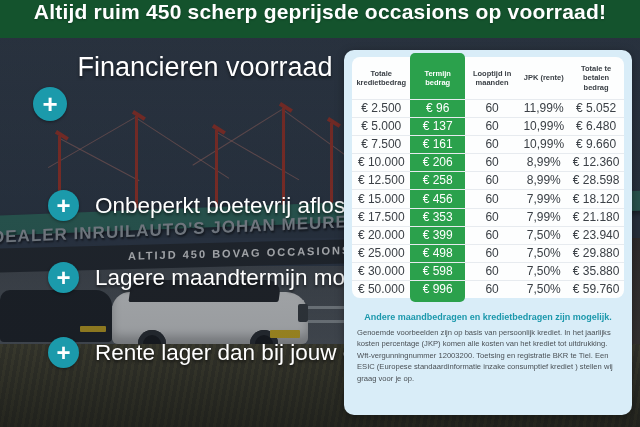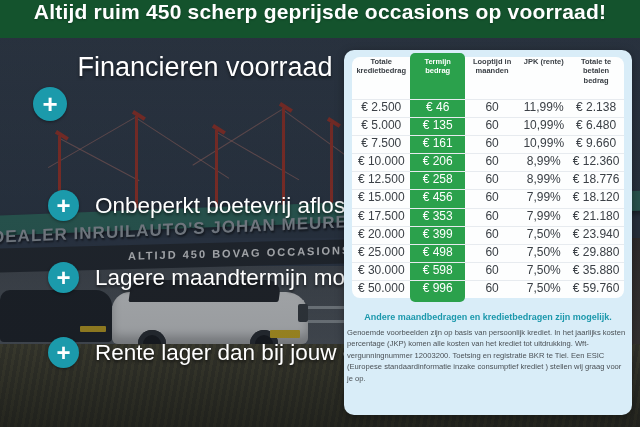--- a/index.html
+++ b/index.html
@@ -67,28 +67,28 @@
                text-shadow:0 2px 3px rgba(0,0,0,.6);white-space:nowrap;}
 
   
   .panel{position:absolute;left:344px;top:50px;width:288px;height:365px;background:#d9edf8;
          border-radius:10px;z-index:25;box-shadow:0 2px 8px rgba(0,0,0,.35);}
   .card{position:absolute;left:8px;top:7px;width:272px;height:241px;background:#fdfefe;
         border-radius:8px;}
   .green-col{position:absolute;left:21.5%;top:-4px;width:20%;height:calc(100% + 8px);
              background:#2ba14c;border-radius:5px;z-index:1;}
   .ftable{position:absolute;left:0;top:0;width:100%;height:100%;z-index:2;display:flex;flex-direction:column;}
-  .frow{display:flex;flex:1;border-top:1px solid #e7ebef;}
+  .frow{display:flex;align-items:center;flex:1;border-top:1px solid #e7ebef;}
   .frow.head{flex:0 0 42px;border-top:none;font-weight:bold;}
   .fcell{font-size:12px;color:#3b4046;text-align:center;line-height:1.25;padding:0 2px;box-sizing:border-box;}
   .c0{width:21.5%;} .c1{width:20%;color:#fff;} .c2{width:20%;} .c3{width:18%;} .c4{width:20.5%;}
   .frow.head .fcell{font-size:7.5px;}
   .frow.head .c1{color:#fff;}
 
-  .disc{position:absolute;left:0;top:256px;width:288px;box-sizing:border-box;padding:0 3px;}
+  .disc{position:absolute;left:0;top:256px;width:288px;box-sizing:border-box;padding:0 13px;}
   .disc h3{margin:6px 0 5px;font-size:9px;color:#1b98ac;text-align:center;font-weight:bold;}
   .disc p{margin:0;font-size:7.6px;color:#4a5055;line-height:1.5;text-align:left;}
 </style>
 </head>
 <body>
 
 <div class="stage">
 
   <div class="banner">
     <span>Altijd ruim 450 scherp geprijsde occasions op voorraad!</span>
@@ -167,28 +167,28 @@
         <div class="frow head">
           <div class="fcell c0">Totale kredietbedrag</div>
           <div class="fcell c1">Termijn bedrag</div>
           <div class="fcell c2">Looptijd in maanden</div>
           <div class="fcell c3">JPK (rente)</div>
           <div class="fcell c4">Totale te betalen bedrag</div>
         </div>
         <div style="display:flex;flex-direction:column;flex:1;">
             <div class="frow">
               <div class="fcell c0">€ 2.500</div>
-              <div class="fcell c1">€ 46</div>
+              <div class="fcell c1">€ 96</div>
               <div class="fcell c2">60</div>
               <div class="fcell c3">11,99%</div>
-              <div class="fcell c4">€ 2.138</div>
+              <div class="fcell c4">€ 5.052</div>
             </div>
             <div class="frow">
               <div class="fcell c0">€ 5.000</div>
-              <div class="fcell c1">€ 135</div>
+              <div class="fcell c1">€ 137</div>
               <div class="fcell c2">60</div>
               <div class="fcell c3">10,99%</div>
               <div class="fcell c4">€ 6.480</div>
             </div>
             <div class="frow">
               <div class="fcell c0">€ 7.500</div>
               <div class="fcell c1">€ 161</div>
               <div class="fcell c2">60</div>
               <div class="fcell c3">10,99%</div>
               <div class="fcell c4">€ 9.660</div>
@@ -198,21 +198,21 @@
               <div class="fcell c1">€ 206</div>
               <div class="fcell c2">60</div>
               <div class="fcell c3">8,99%</div>
               <div class="fcell c4">€ 12.360</div>
             </div>
             <div class="frow">
               <div class="fcell c0">€ 12.500</div>
               <div class="fcell c1">€ 258</div>
               <div class="fcell c2">60</div>
               <div class="fcell c3">8,99%</div>
-              <div class="fcell c4">€ 18.776</div>
+              <div class="fcell c4">€ 28.598</div>
             </div>
             <div class="frow">
               <div class="fcell c0">€ 15.000</div>
               <div class="fcell c1">€ 456</div>
               <div class="fcell c2">60</div>
               <div class="fcell c3">7,99%</div>
               <div class="fcell c4">€ 18.120</div>
             </div>
             <div class="frow">
               <div class="fcell c0">€ 17.500</div>

